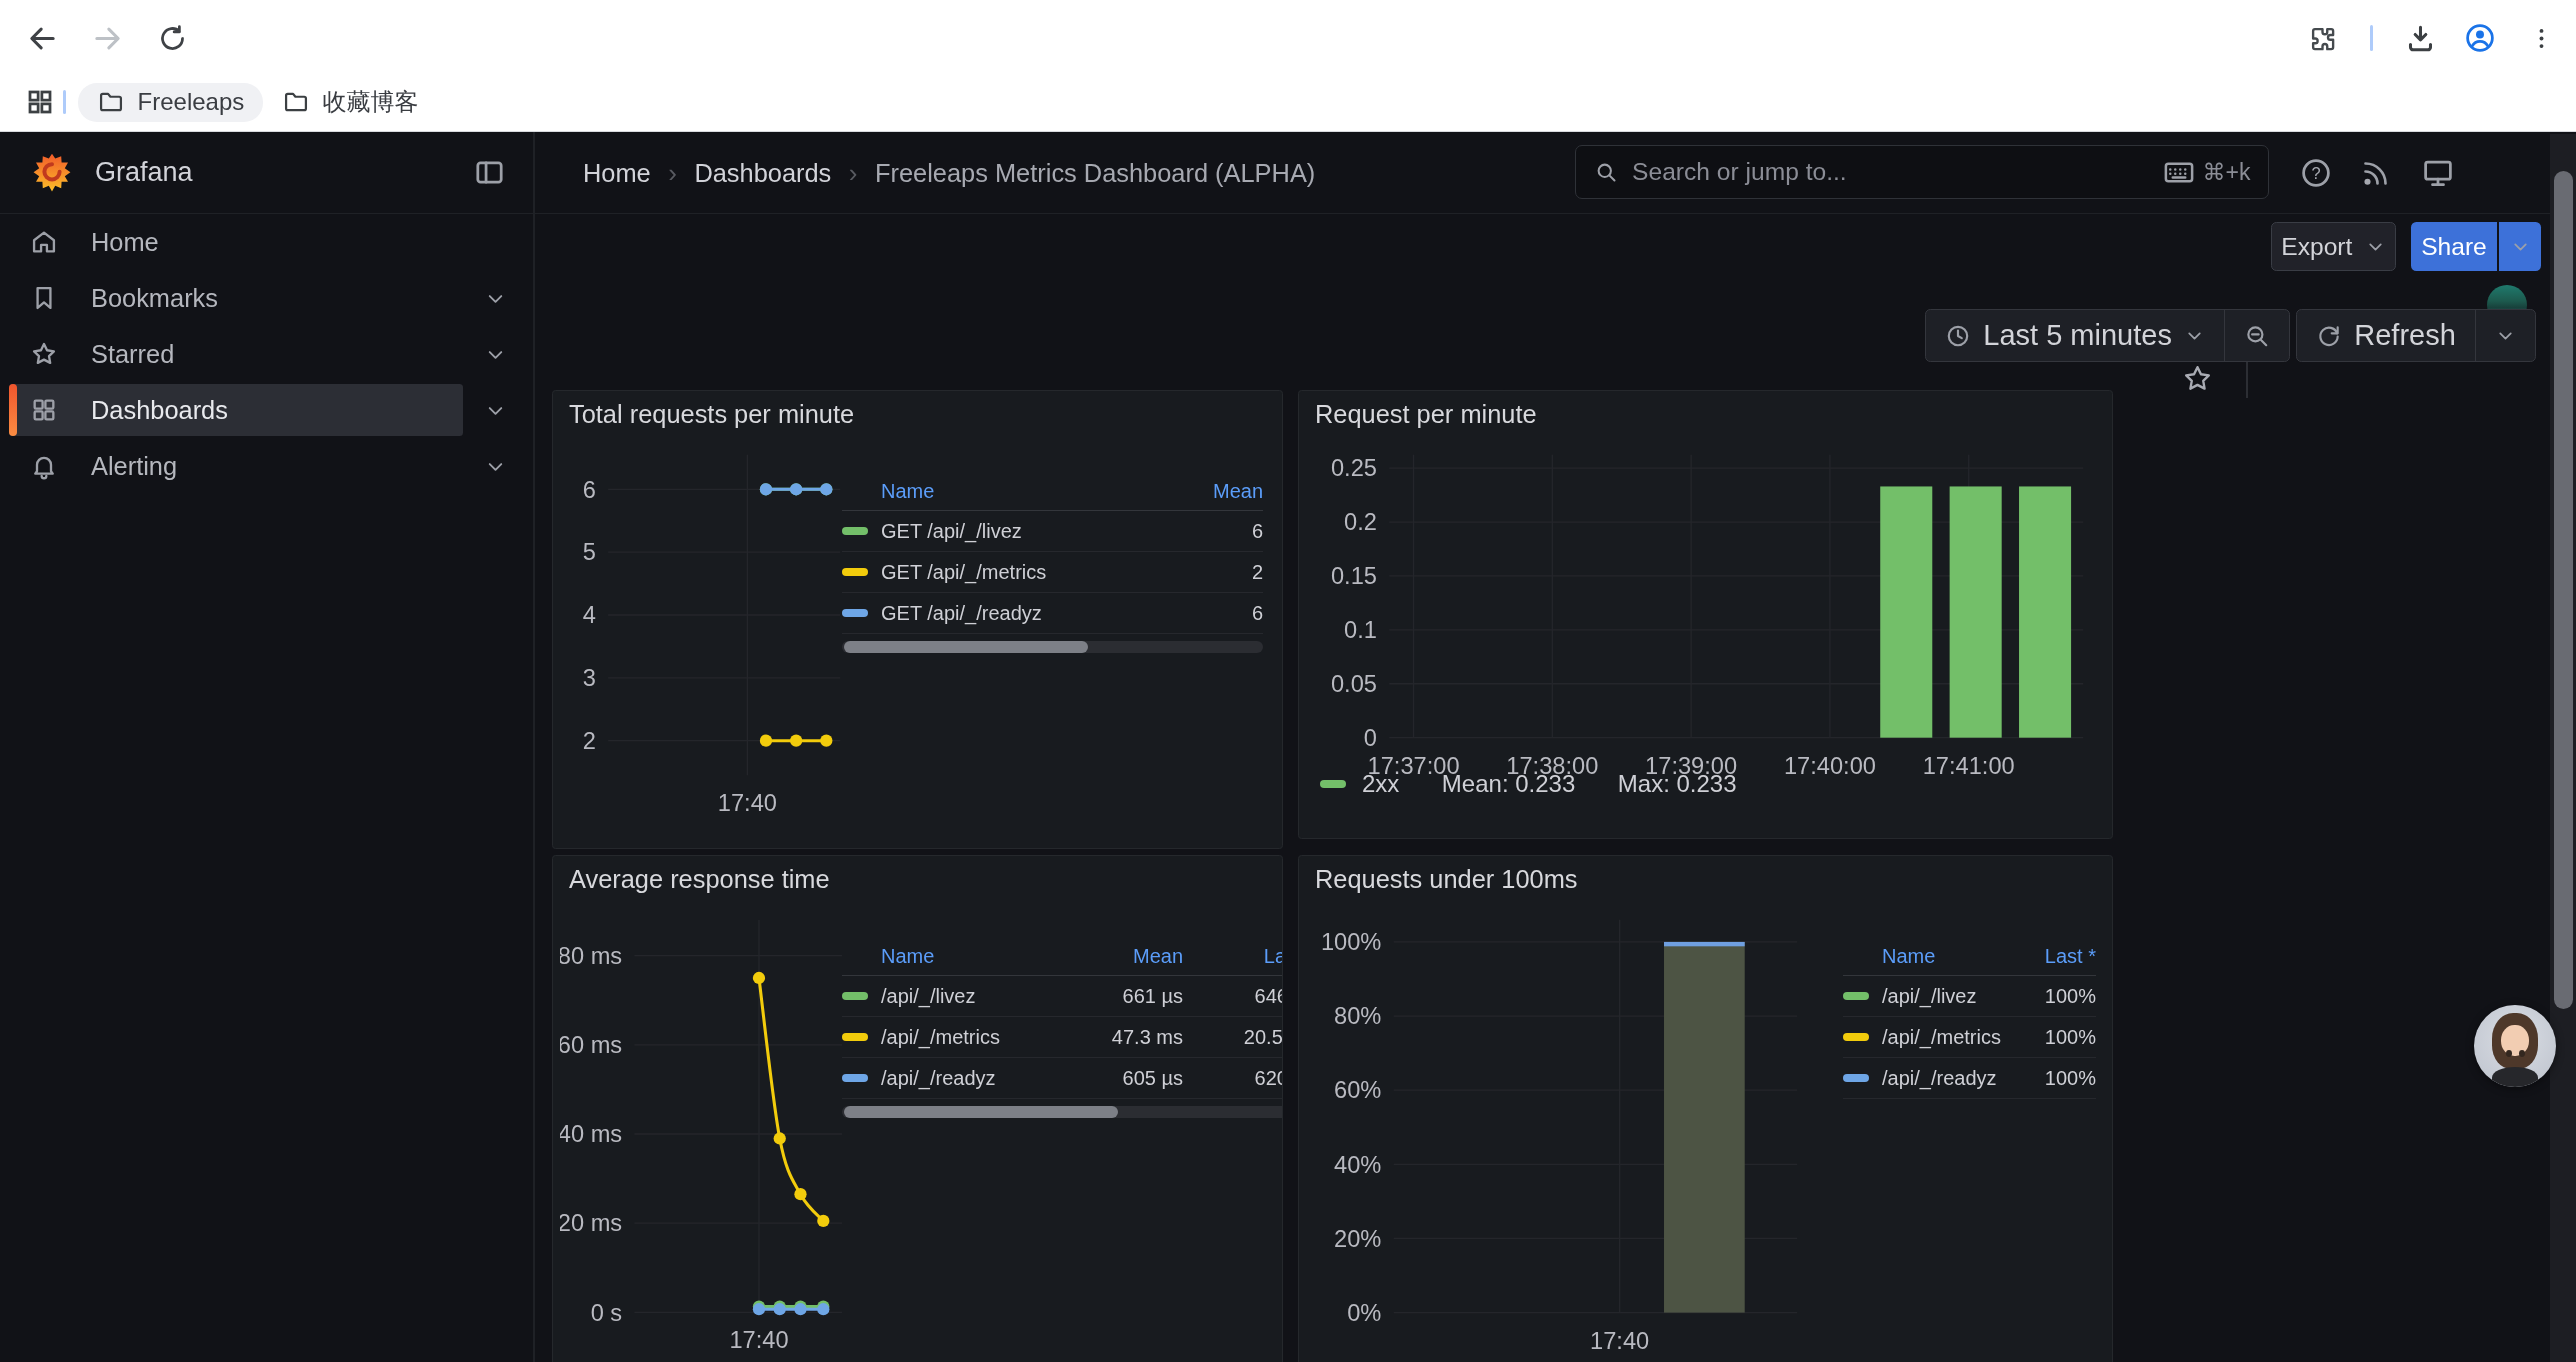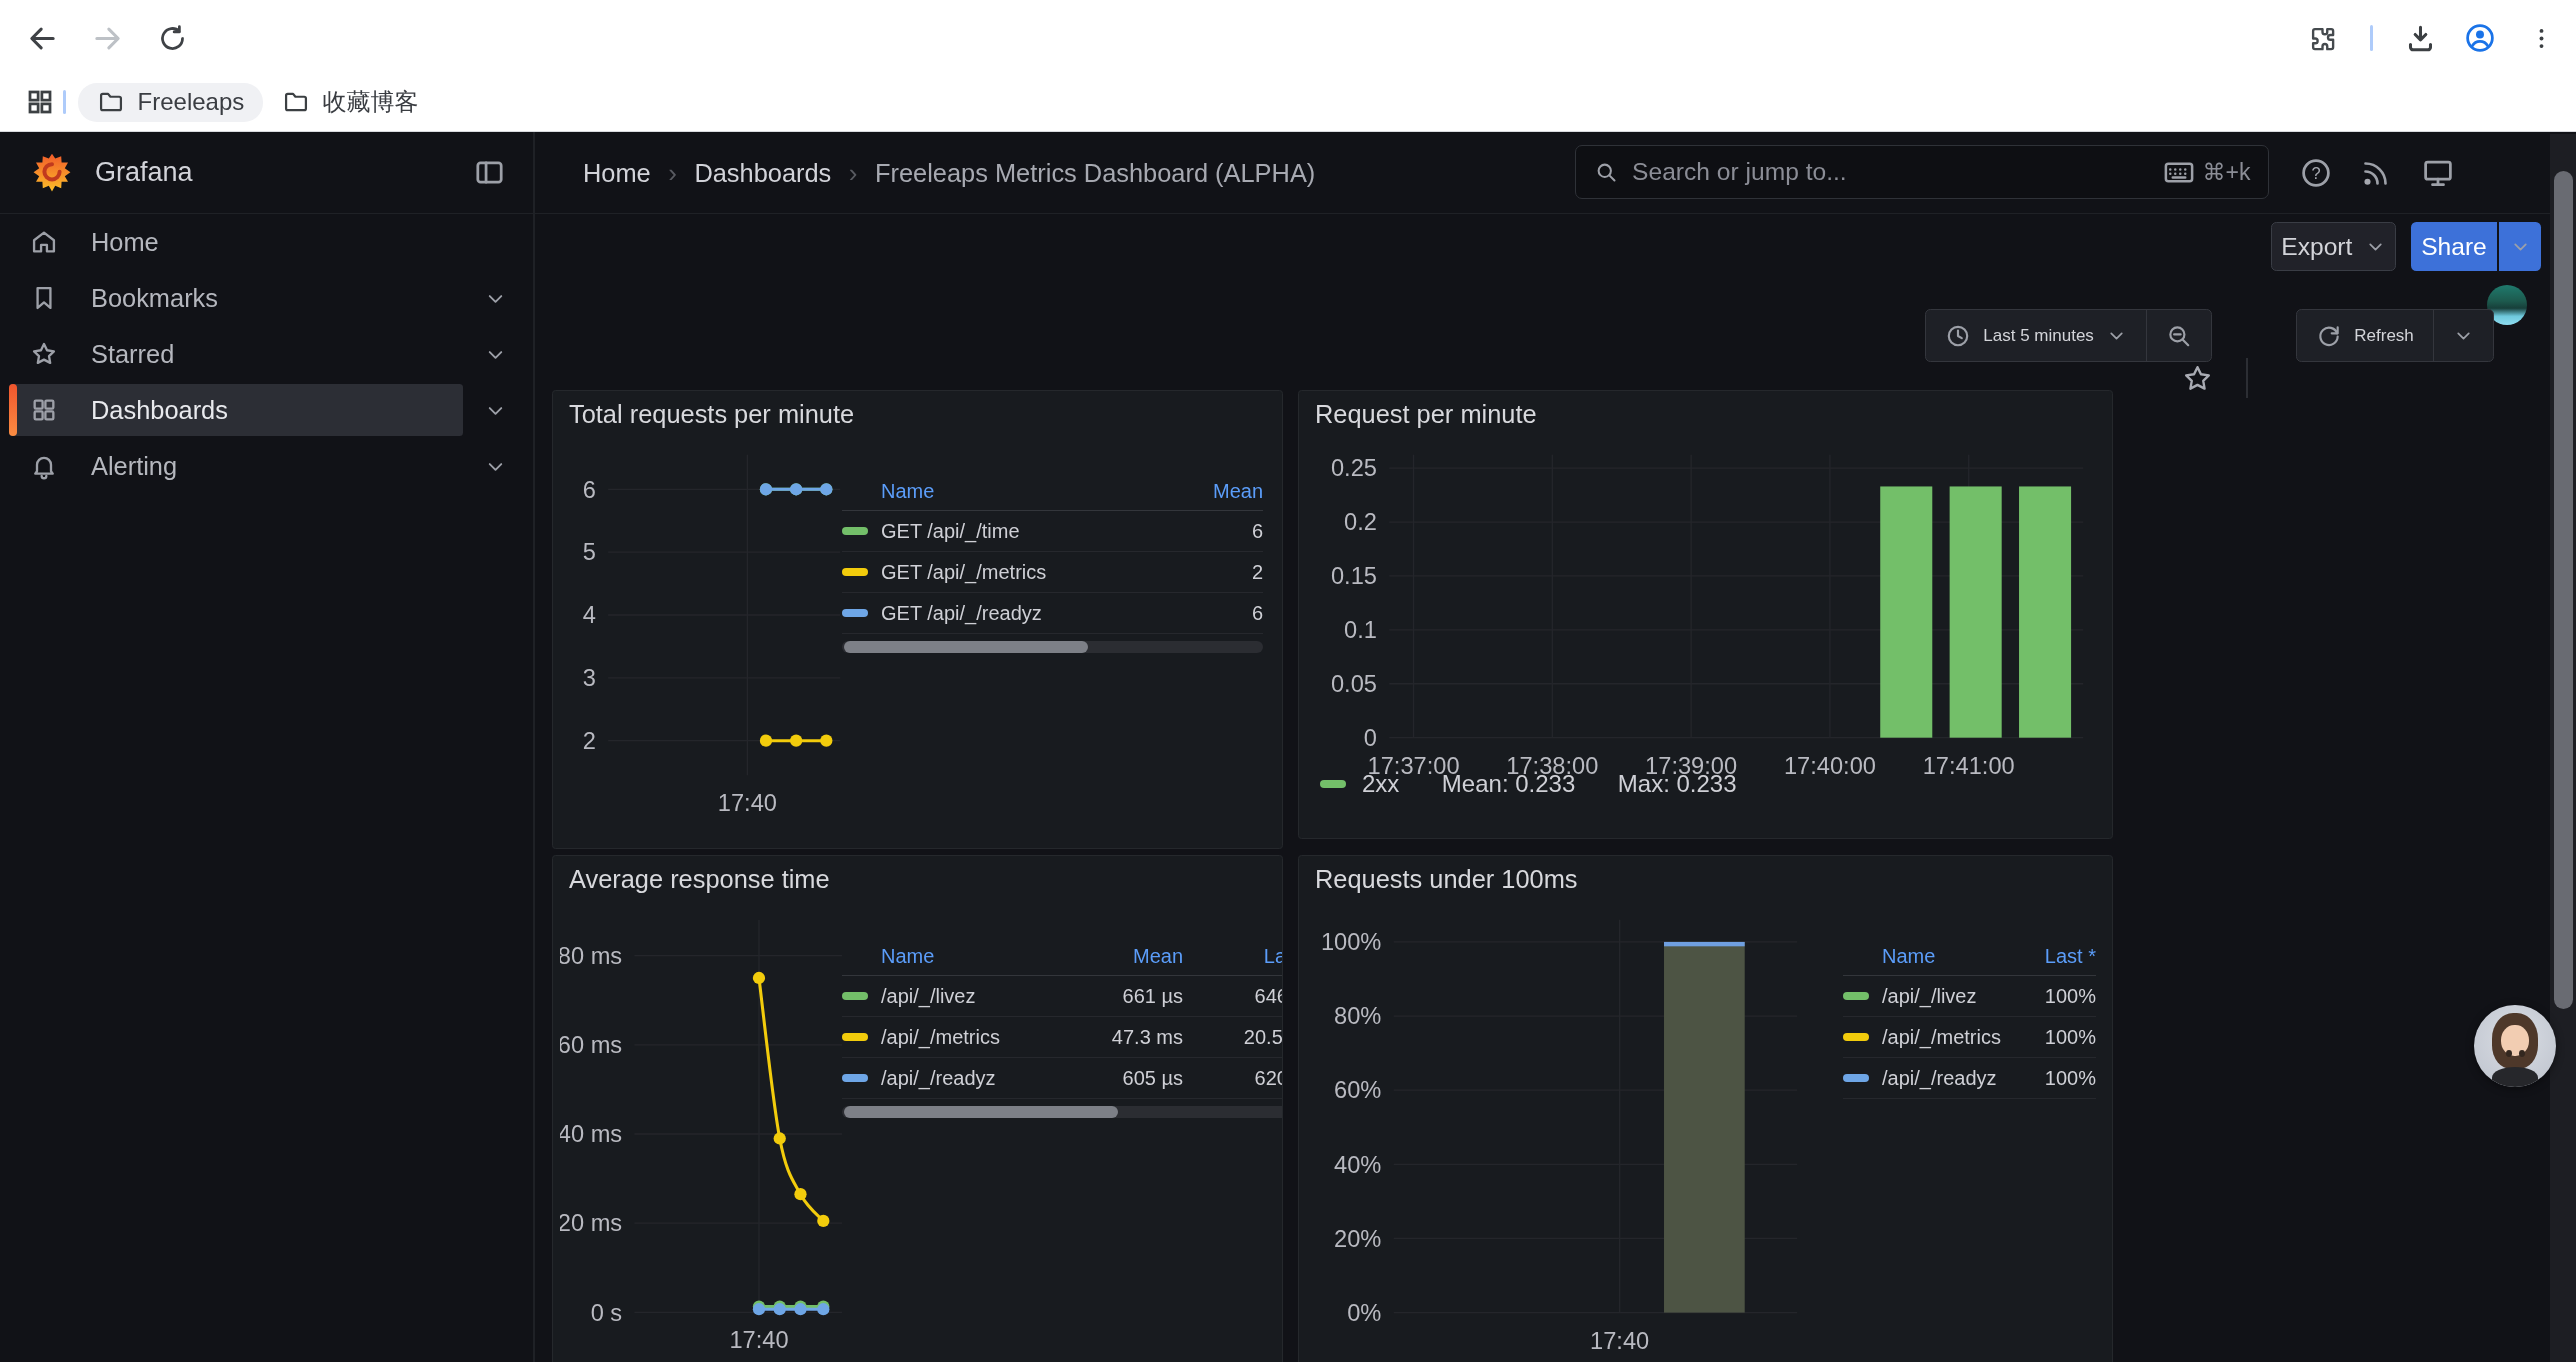--- a/index.html
+++ b/index.html
@@ -51,21 +51,21 @@
   .nav-item.active .bgpill { position:absolute; left:8.8px; right:70px; top:1.8px; bottom:1.8px; background:#2c2e35; border-radius:3.5px; }
   .nav-item.active .indicator { position:absolute; left:8.8px; top:1.8px; bottom:1.8px; width:8px; border-radius:4.4px; background:linear-gradient(180deg,#f0552d,#fa8c42); }
   .nav-item.active .lbl { color:#e9eaee; }
 
   
   .act-sep { position:absolute; left:2246px; top:226px; width:1.8px; height:40px; background:#2c2e34; }
   .btn { position:absolute; height:49px; border-radius:5.3px; display:flex; align-items:center; justify-content:center; gap:12.3px; font-size:24.6px; color:#d3d4d9; cursor:pointer; }
   .btn.dark { background:#212229; border:0.9px solid #3a3d45; }
   .btn.blue { background:#3d71d9; color:#ffffff; border:none; }
   .grp { position:absolute; height:53px; display:flex; background:#1e2026; border:0.9px solid #34363d; border-radius:5.3px; align-items:stretch; }
-  .grp .seg { display:flex; align-items:center; gap:12.3px; padding:0 19px; font-size:17px; color:#d3d4d9; cursor:pointer; }
+  .grp .seg { display:flex; align-items:center; gap:12.3px; padding:0 19px; font-size:29px; color:#d3d4d9; cursor:pointer; }
   .grp .gdiv { width:0.9px; background:#34363d; }
 
   
   .panel { position:absolute; background:#181b1f; border:0.9px solid #25282c; border-radius:3.5px; overflow:hidden; }
   .panel-title { position:absolute; left:16px; top:8.8px; font-size:25.4px; font-weight:500; color:#d8d9dd; cursor:pointer; white-space:nowrap; }
   .nodata { position:absolute; inset:0; display:flex; align-items:center; justify-content:center; font-size:30px; color:#8a8c93; }
 
   .tbl { position:absolute; font-size:20px; color:#cfd0d6; }
   .tr { display:grid; align-items:center; height:41px; border-bottom:0.9px solid #26282d; }
   .tr.th { height:39px; color:#5b9df9; font-weight:500; border-bottom:0.9px solid #33363b; }
@@ -397,21 +397,21 @@
     <div class="tbl p1t" style="left:289px; top:81px; width:421px">
       <div class="tr th">
         <span></span>
         <span class="name">Name</span>
         <span class="num">Mean</span>
       </div>
       <div>
 
           <div class="tr">
             <span class="chip" style="background: rgb(115, 191, 105);"></span>
-            <span class="name">GET /api/_/time</span>
+            <span class="name">GET /api/_/livez</span>
             <span class="num">6</span>
           </div>
 
           <div class="tr">
             <span class="chip" style="background: rgb(242, 204, 12);"></span>
             <span class="name">GET /api/_/metrics</span>
             <span class="num">2</span>
           </div>
 
           <div class="tr">

